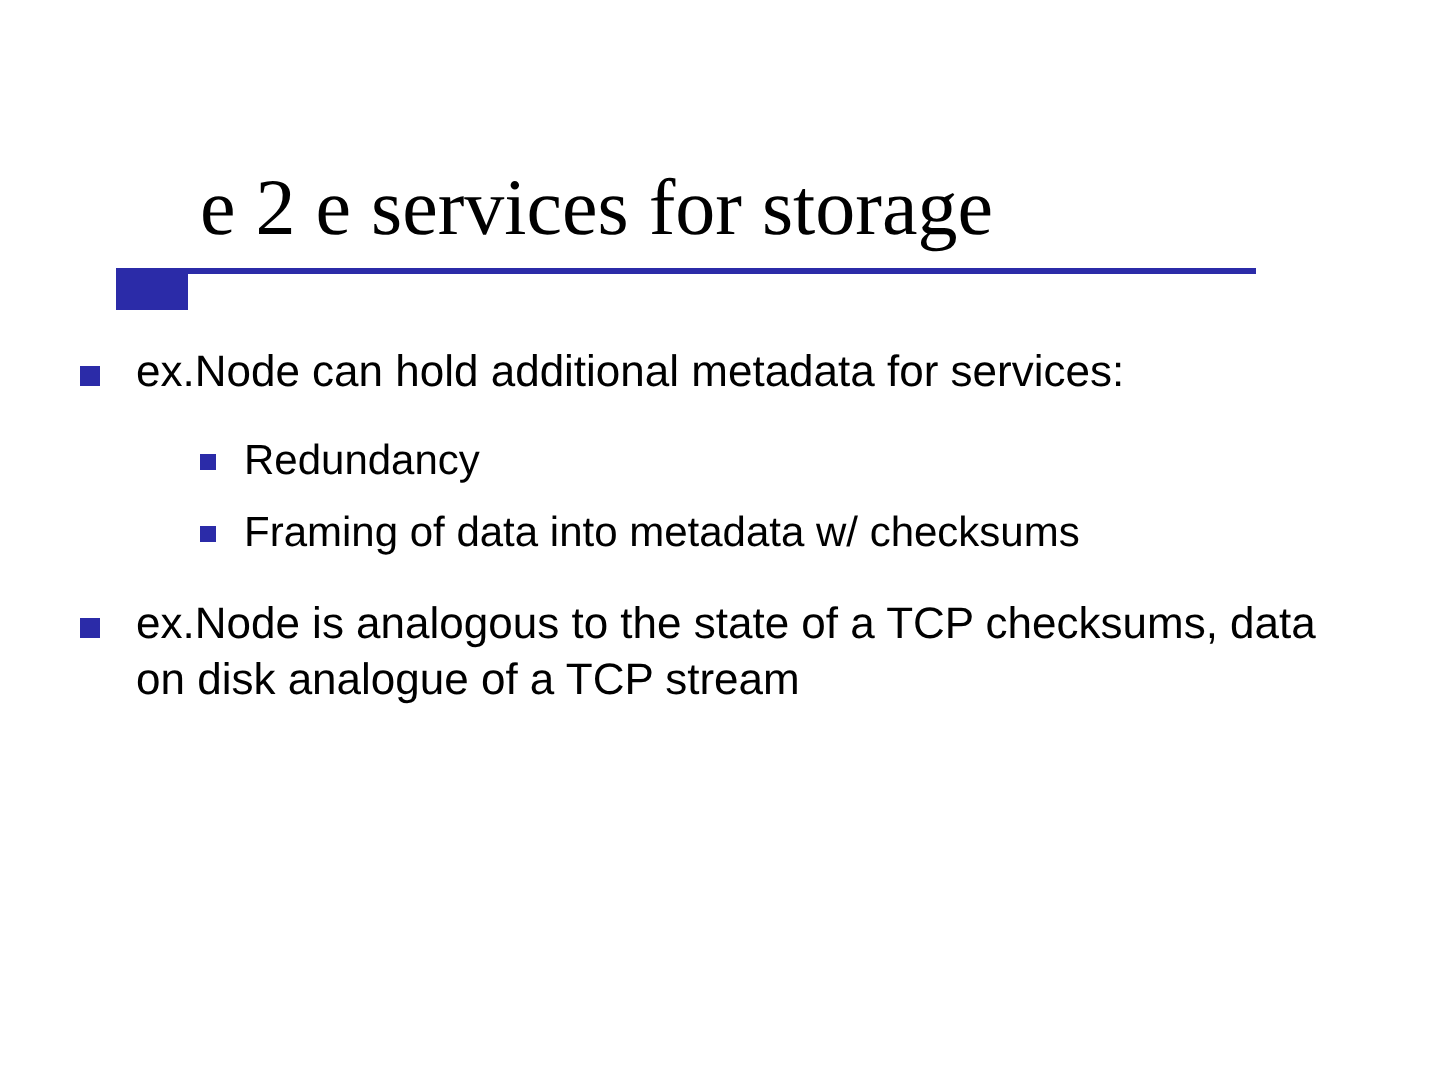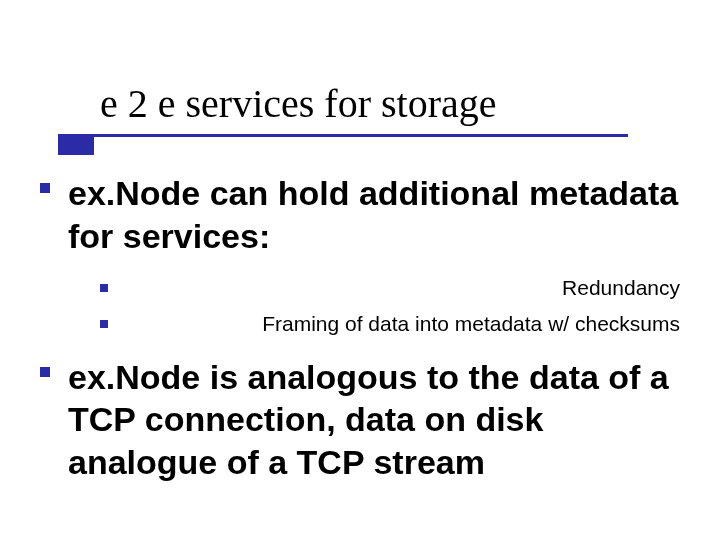--- a/index.html
+++ b/index.html
@@ -66,32 +66,31 @@
   }
   .sq-small {
     width: 8px;
     height: 8px;
     background: #2b2ba8;
     flex: 0 0 8px;
     margin-top: 9px;
     margin-right: 14px;
   }
   .txt-l1 {
-    font-size: 34px;
+    font-size: 22px;
     line-height: 1.25;
-    font-weight: 700;
+    font-weight: 400;
   }
   .txt-l2 {
     font-size: 21px;
     line-height: 1.25;
     font-weight: 400;
   }
   .level2 {
     margin-left: 60px;
-    justify-content: space-between;
   }
   .gap-before {
     margin-top: 18px;
   }
   .gap-after {
     margin-bottom: 18px;
   }
 </style>
 </head>
 <body>
@@ -114,17 +113,17 @@
       <div class="txt-l2">Redundancy</div>
     </div>
 
     <div class="bullet-row level2 gap-after">
       <div class="sq-small"></div>
       <div class="txt-l2">Framing of data into metadata w/ checksums</div>
     </div>
 
     <div class="bullet-row">
       <div class="sq"></div>
-      <div class="txt-l1">ex.Node is analogous to the data of a TCP connection, data on disk analogue of a TCP stream</div>
+      <div class="txt-l1">ex.Node is analogous to the state of a TCP checksums, data on disk analogue of a TCP stream</div>
     </div>
 
   </div>
 </div>
 
 </body></html>

